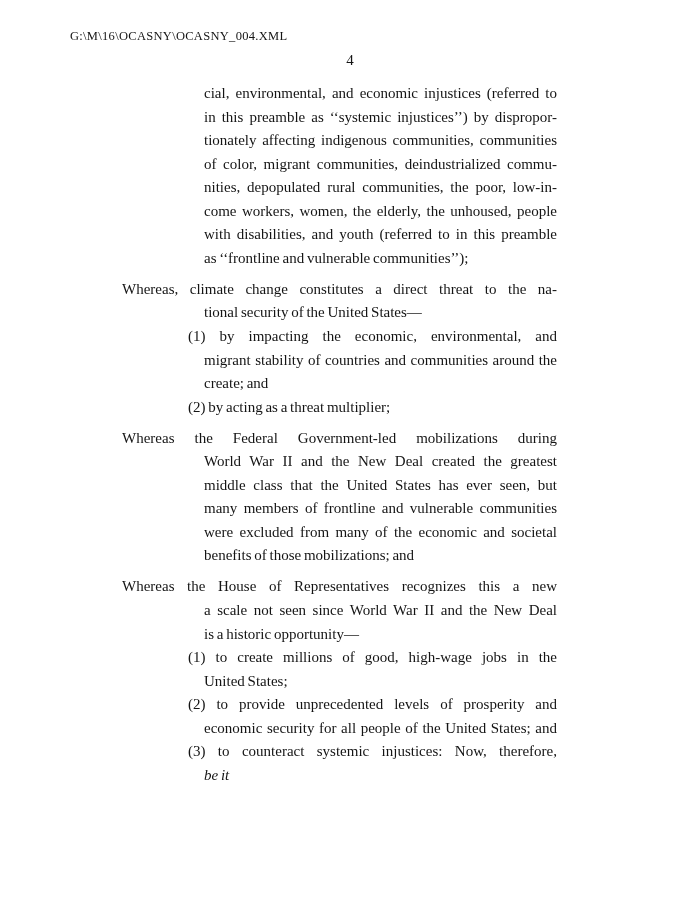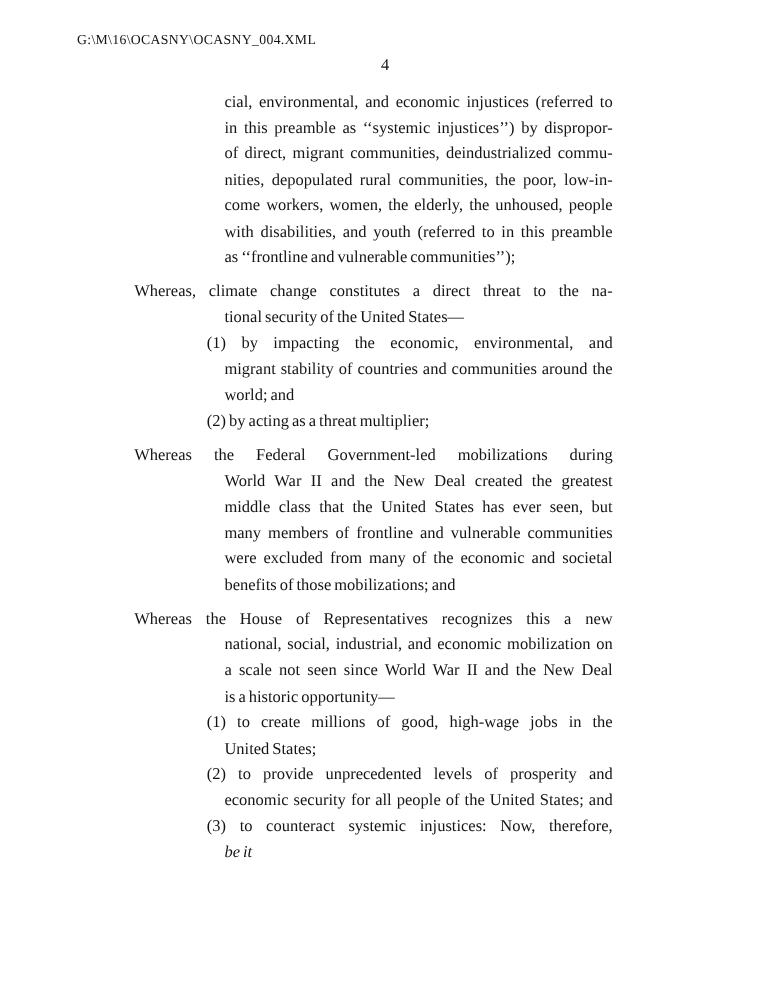--- a/index.html
+++ b/index.html
@@ -78,45 +78,45 @@
 <div id="page">
 
   <div id="header-path">G:\M\16\OCASNY\OCASNY_004.XML</div>
 
   <div id="page-number">4</div>
 
   <div id="body-text">
       <div class="para">
         <div class="ln i1 j">cial, environmental, and economic injustices (referred to</div>
         <div class="ln i1 j">in this preamble as ‘‘systemic injustices’’) by dispropor-</div>
-        <div class="ln i1 j">of direct, migrant communities, deindustrialized commu-</div>
+        <div class="ln i1 j">tionately affecting indigenous communities, communities</div>
+        <div class="ln i1 j">of color, migrant communities, deindustrialized commu-</div>
         <div class="ln i1 j">nities, depopulated rural communities, the poor, low-in-</div>
         <div class="ln i1 j">come workers, women, the elderly, the unhoused, people</div>
         <div class="ln i1 j">with disabilities, and youth (referred to in this preamble</div>
         <div class="ln i1">as ‘‘frontline and vulnerable communities’’);</div>
       </div>
       <div class="para">
         <div class="ln i0 j">Whereas, climate change constitutes a direct threat to the na-</div>
         <div class="ln i1">tional security of the United States—</div>
         <div class="ln i2 j">(1) by impacting the economic, environmental, and</div>
         <div class="ln i1 j">migrant stability of countries and communities around the</div>
-        <div class="ln i1">world; and</div>
+        <div class="ln i1">create; and</div>
         <div class="ln i2">(2) by acting as a threat multiplier;</div>
       </div>
       <div class="para">
         <div class="ln i0 j">Whereas the Federal Government-led mobilizations during</div>
         <div class="ln i1 j">World War II and the New Deal created the greatest</div>
         <div class="ln i1 j">middle class that the United States has ever seen, but</div>
         <div class="ln i1 j">many members of frontline and vulnerable communities</div>
         <div class="ln i1 j">were excluded from many of the economic and societal</div>
         <div class="ln i1">benefits of those mobilizations; and</div>
       </div>
       <div class="para">
         <div class="ln i0 j">Whereas the House of Representatives recognizes this a new</div>
-        <div class="ln i1 j">national, social, industrial, and economic mobilization on</div>
         <div class="ln i1 j">a scale not seen since World War II and the New Deal</div>
         <div class="ln i1">is a historic opportunity—</div>
         <div class="ln i2 j">(1) to create millions of good, high-wage jobs in the</div>
         <div class="ln i1">United States;</div>
         <div class="ln i2 j">(2) to provide unprecedented levels of prosperity and</div>
         <div class="ln i1 j">economic security for all people of the United States; and</div>
         <div class="ln i2 j">(3) to counteract systemic injustices: Now, therefore,</div>
         <div class="ln i1 em">be it</div>
       </div>
     </div>

